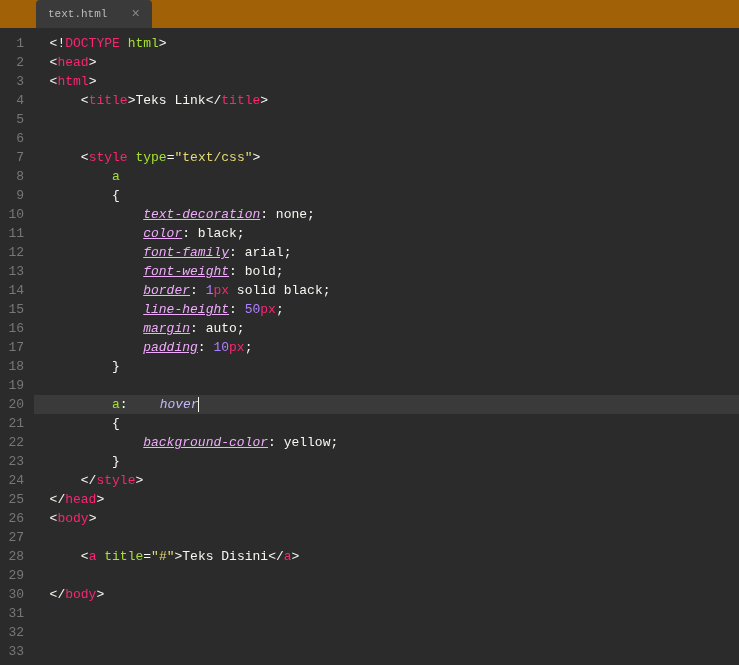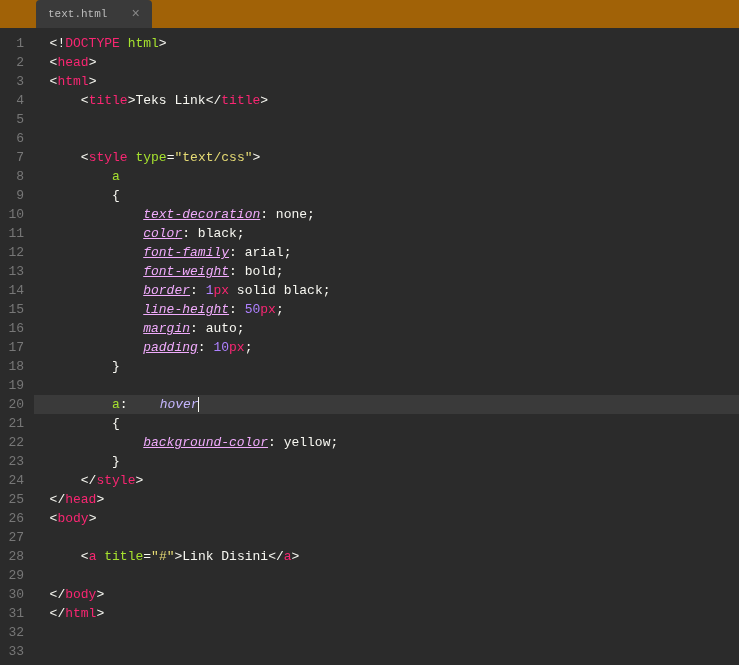--- a/index.html
+++ b/index.html
@@ -138,18 +138,17 @@
 <div class="line">          <span class="t-white">}</span></div>
 <div class="line"> </div>
 <div class="line hl">          <span class="t-selector">a</span><span class="t-white">:</span><span class="t-pseudo">hover</span><span class="cursor"></span></div>
 <div class="line">          <span class="t-white">{</span></div>
 <div class="line">              <span class="t-cyan">background-color</span><span class="t-white">: yellow;</span></div>
 <div class="line">          <span class="t-white">}</span></div>
 <div class="line">      <span class="t-white">&lt;/</span><span class="t-red">style</span><span class="t-white">&gt;</span></div>
 <div class="line">  <span class="t-white">&lt;/</span><span class="t-red">head</span><span class="t-white">&gt;</span></div>
 <div class="line">  <span class="t-white">&lt;</span><span class="t-red">body</span><span class="t-white">&gt;</span></div>
 <div class="line"> </div>
-<div class="line">      <span class="t-white">&lt;</span><span class="t-red">a</span><span> </span><span class="t-green">title</span><span class="t-white">=</span><span class="t-yellow">"#"</span><span class="t-white">&gt;</span><span class="t-white">Link Disini</span><span class="t-white">&lt;/</span><span class="t-red">a</span><span class="t-white">&gt;</span></div>
+<div class="line">      <span class="t-white">&lt;</span><span class="t-red">a</span><span> </span><span class="t-green">title</span><span class="t-white">=</span><span class="t-yellow">"#"</span><span class="t-white">&gt;</span><span class="t-white">Teks Disini</span><span class="t-white">&lt;/</span><span class="t-red">a</span><span class="t-white">&gt;</span></div>
 <div class="line"> </div>
 <div class="line">  <span class="t-white">&lt;/</span><span class="t-red">body</span><span class="t-white">&gt;</span></div>
-<div class="line">  <span class="t-white">&lt;/</span><span class="t-red">html</span><span class="t-white">&gt;</span></div>
   </div>
 </div>
 
 </body></html>

